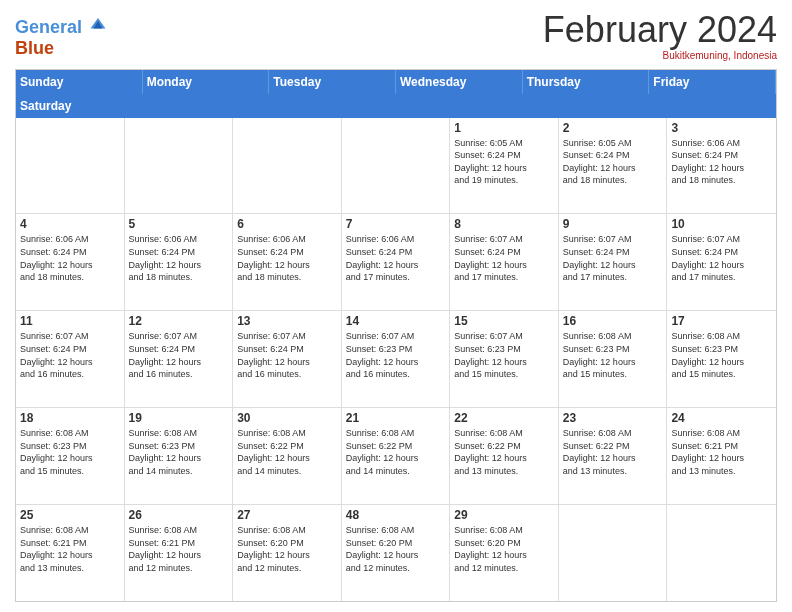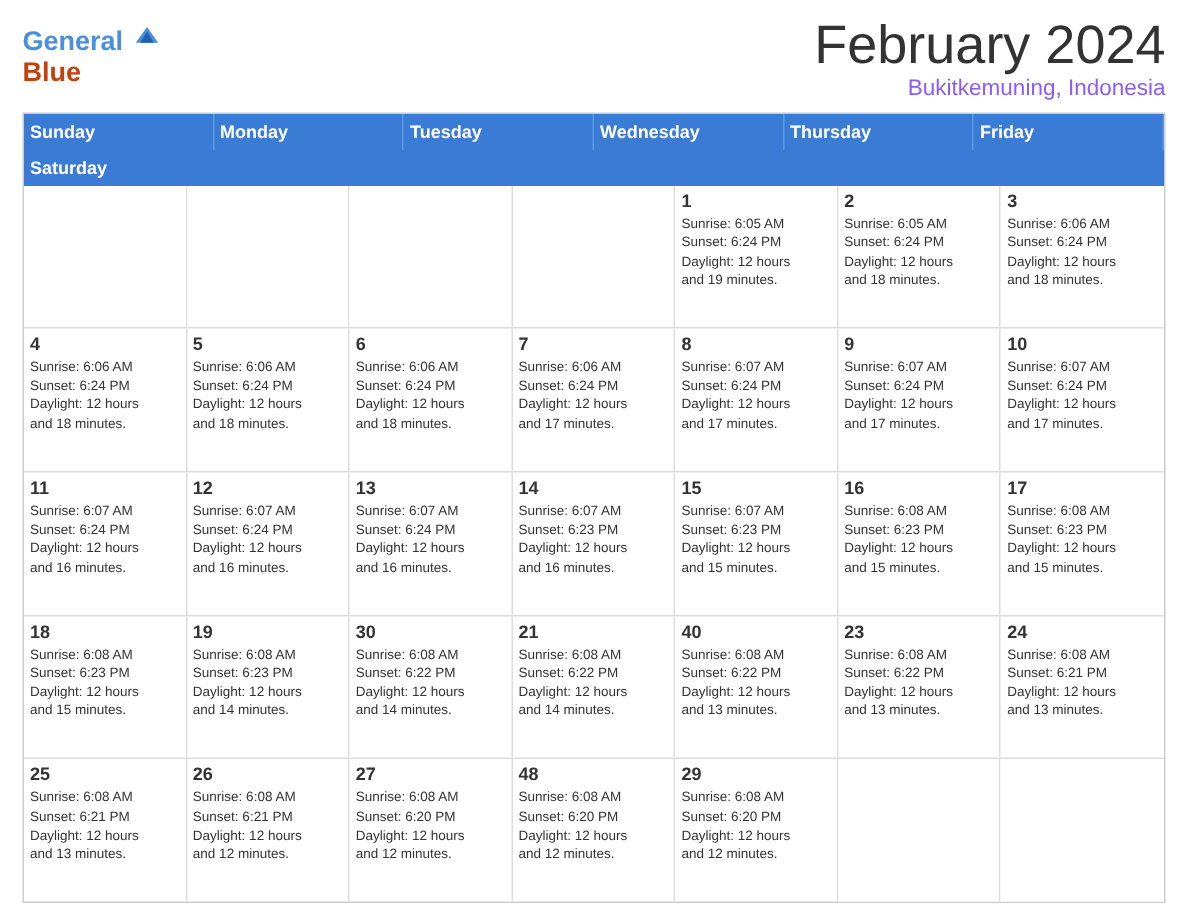--- a/index.html
+++ b/index.html
@@ -45,22 +45,22 @@
     .title-block {
       text-align: right;
     }
     .main-title {
       font-size: 36px;
       font-weight: normal;
       color: #333;
       line-height: 1.1;
     }
     .subtitle {
-      font-size: 15px;
-      color: #8b5cf6;
+      font-size: 10px;
+      color: #b91c1c;
     }
     .calendar {
       flex: 1;
       display: flex;
       flex-direction: column;
       border: 1px solid #ccc;
     }
     .cal-header {
       display: grid;
       grid-template-columns: repeat(6, 1fr);
@@ -297,21 +297,21 @@
 and 14 minutes.</div>
           </div>
           <div class="cal-cell">
             <span class="day-num">21</span>
             <div class="cell-info" style="white-space: pre-line;">Sunrise: 6:08 AM
 Sunset: 6:22 PM
 Daylight: 12 hours
 and 14 minutes.</div>
           </div>
           <div class="cal-cell">
-            <span class="day-num">40</span>
+            <span class="day-num">22</span>
             <div class="cell-info" style="white-space: pre-line;">Sunrise: 6:08 AM
 Sunset: 6:22 PM
 Daylight: 12 hours
 and 13 minutes.</div>
           </div>
           <div class="cal-cell">
             <span class="day-num">23</span>
             <div class="cell-info" style="white-space: pre-line;">Sunrise: 6:08 AM
 Sunset: 6:22 PM
 Daylight: 12 hours

